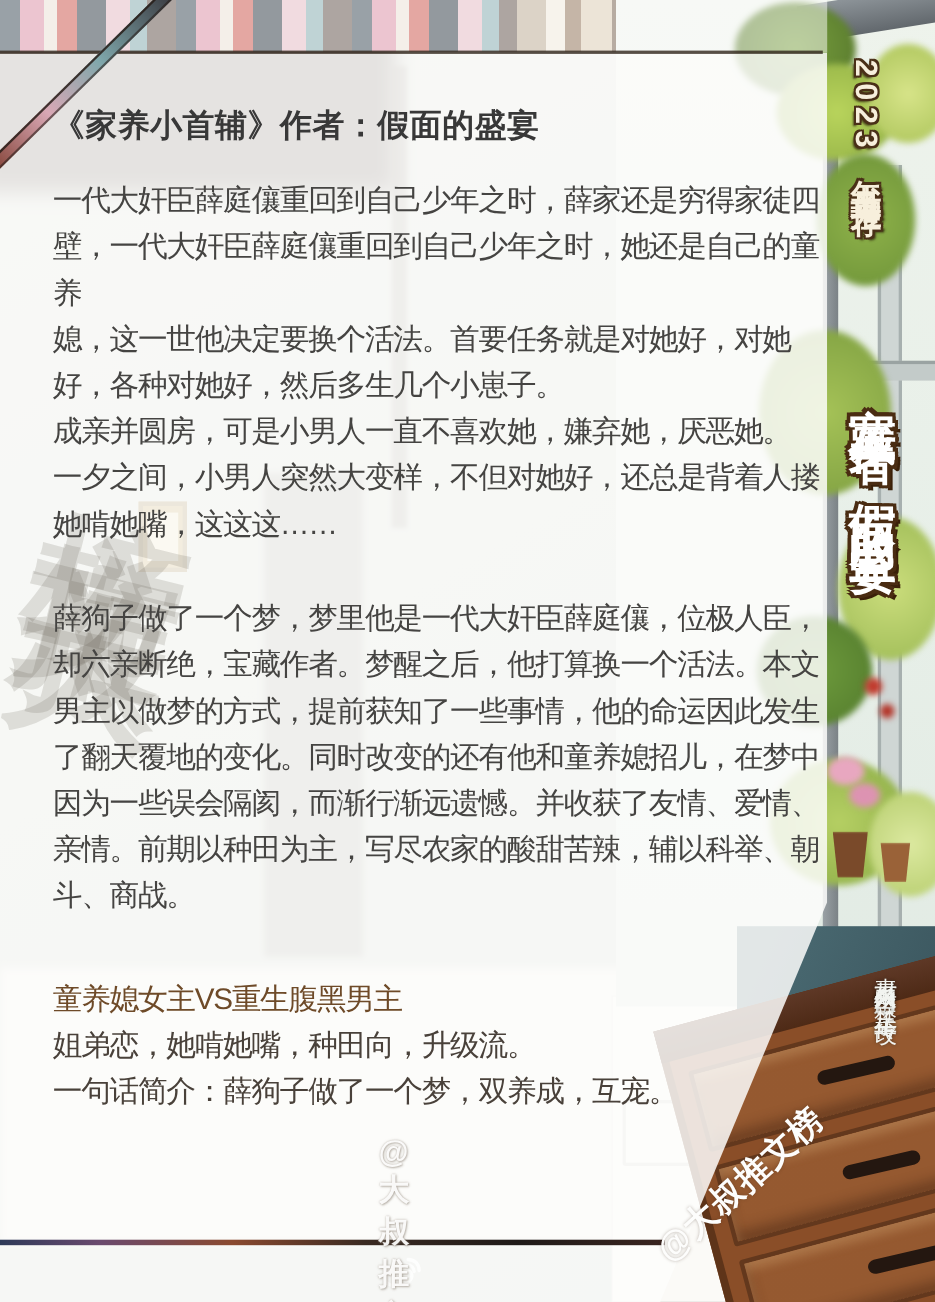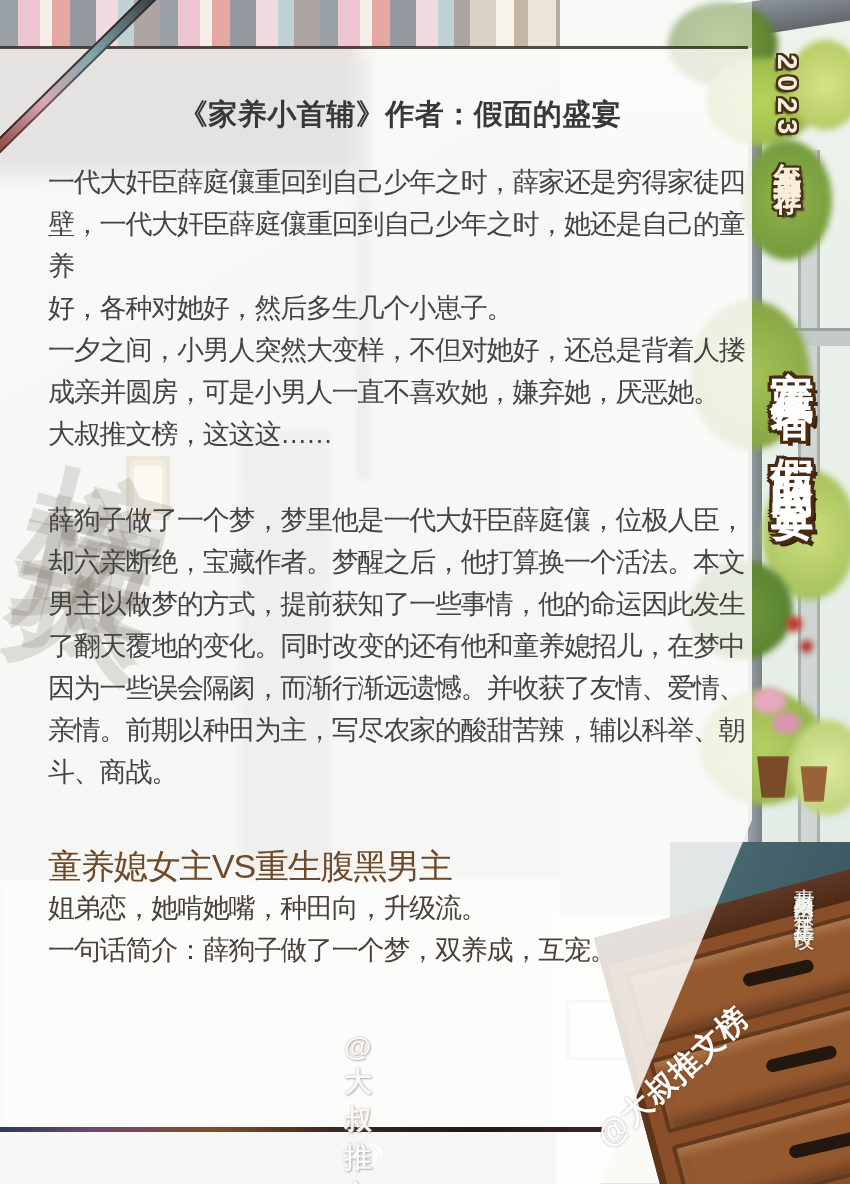--- a/index.html
+++ b/index.html
@@ -74,26 +74,26 @@
     background:linear-gradient(90deg,#2e3a58,#6a4a6e 15%,#8a4a30 35%,#3a2a22 55%,#1f1a18 78%,#3a2520);}
 
   
   .callig{left:-38px;top:420px;height:560px;writing-mode:vertical-rl;text-orientation:upright;
     font-size:142px;font-weight:bold;color:rgba(90,80,70,.16);transform:rotate(14deg);
     letter-spacing:-18px;white-space:nowrap;}
 
   
   .content{left:48px;top:0;width:704px;height:1184px;color:#454442;}
   .content div{position:static;}
-  .title{margin-top:95px;text-align:center;font-size:29px;font-weight:bold;color:#383838;letter-spacing:.5px;}
+  .title{margin-top:95px;text-align:left;font-size:29px;font-weight:bold;color:#383838;letter-spacing:.5px;}
   .bodyline{font-size:27px;line-height:42px;letter-spacing:-1.2px;color:#454442;}
   .p-first{margin-top:26px;}
   .gap1{height:44px;}
   .gap2{height:8px;}
-  .tagline-a{font-size:34px;line-height:42px;letter-spacing:-1.2px;color:#6e4a28;}
+  .tagline-a{font-size:27px;line-height:42px;letter-spacing:-1.2px;color:#6e4a28;}
   .tagline-b{font-size:27px;line-height:42px;letter-spacing:-1.2px;color:#49413a;}
   .labels{margin-top:28px;font-size:27px;line-height:42px;letter-spacing:-1.2px;color:#5d4630;}
 
   
   .vtext{writing-mode:vertical-rl;white-space:nowrap;}
   .year-banner{left:768px;top:54px;font-size:28px;font-weight:bold;letter-spacing:6px;color:#f7efdc;
     text-shadow:-2px 0 #4a3018,2px 0 #4a3018,0 -2px #4a3018,0 2px #4a3018,-2px -2px #4a3018,2px 2px #4a3018,-2px 2px #4a3018,2px -2px #4a3018,3px 3px 2px rgba(40,24,8,.7);}
   .author-banner{left:764px;top:336px;font-size:43px;font-weight:bold;letter-spacing:9px;color:#ffffff;
     text-shadow:-3px 0 #4a2c12,3px 0 #4a2c12,0 -3px #4a2c12,0 3px #4a2c12,-3px -3px #4a2c12,3px 3px #4a2c12,-3px 3px #4a2c12,3px -3px #4a2c12,5px 5px 0 #3a2009;}
   .notice{left:790px;top:872px;font-size:21px;letter-spacing:3px;color:#f2f4f0;
@@ -171,25 +171,26 @@
   <div class="diag-strip"></div>
   <div class="line-bottom"></div>
 
   <div class="callig">大叔推文榜</div>
 
   <div class="content">
     <div class="title">《家养小首辅》作者：假面的盛宴</div>
 
     <div class="bodyline p-first">一代大奸臣薛庭儴重回到自己少年之时，薛家还是穷得家徒四</div>
     <div class="bodyline">壁，一代大奸臣薛庭儴重回到自己少年之时，她还是自己的童养</div>
+    <div class="bodyline">媳，这一世他决定要换个活法。首要任务就是对她好，对她</div>
     <div class="bodyline">好，各种对她好，然后多生几个小崽子。</div>
 
+    <div class="bodyline">成亲并圆房，可是小男人一直不喜欢她，嫌弃她，厌恶她。</div>
     <div class="bodyline">一夕之间，小男人突然大变样，不但对她好，还总是背着人搂</div>
-    <div class="bodyline">成亲并圆房，可是小男人一直不喜欢她，嫌弃她，厌恶她。</div>
-    <div class="bodyline">大叔推文榜，这这这……</div>
+    <div class="bodyline">她啃她嘴，这这这……</div>
 
     <div class="gap1"></div>
 
     <div class="bodyline">薛狗子做了一个梦，梦里他是一代大奸臣薛庭儴，位极人臣，</div>
     <div class="bodyline">却六亲断绝，宝藏作者。梦醒之后，他打算换一个活法。本文</div>
     <div class="bodyline">男主以做梦的方式，提前获知了一些事情，他的命运因此发生</div>
     <div class="bodyline">了翻天覆地的变化。同时改变的还有他和童养媳招儿，在梦中</div>
     <div class="bodyline">因为一些误会隔阂，而渐行渐远遗憾。并收获了友情、爱情、</div>
     <div class="bodyline">亲情。前期以种田为主，写尽农家的酸甜苦辣，辅以科举、朝</div>
     <div class="bodyline">斗、商战。</div>

